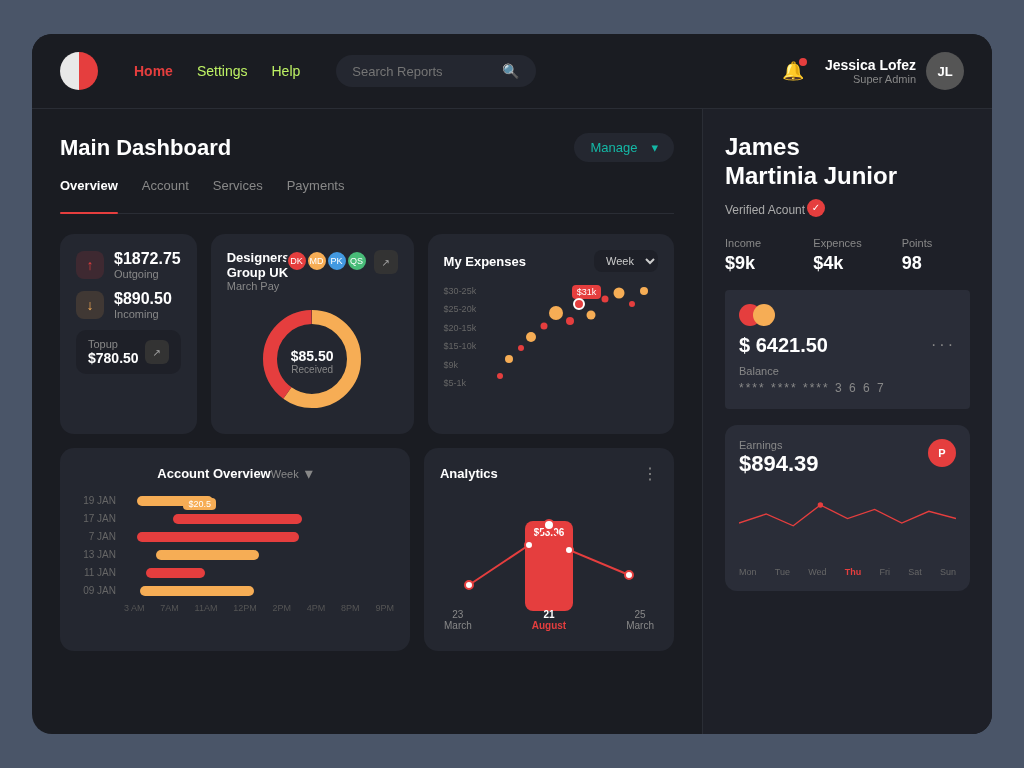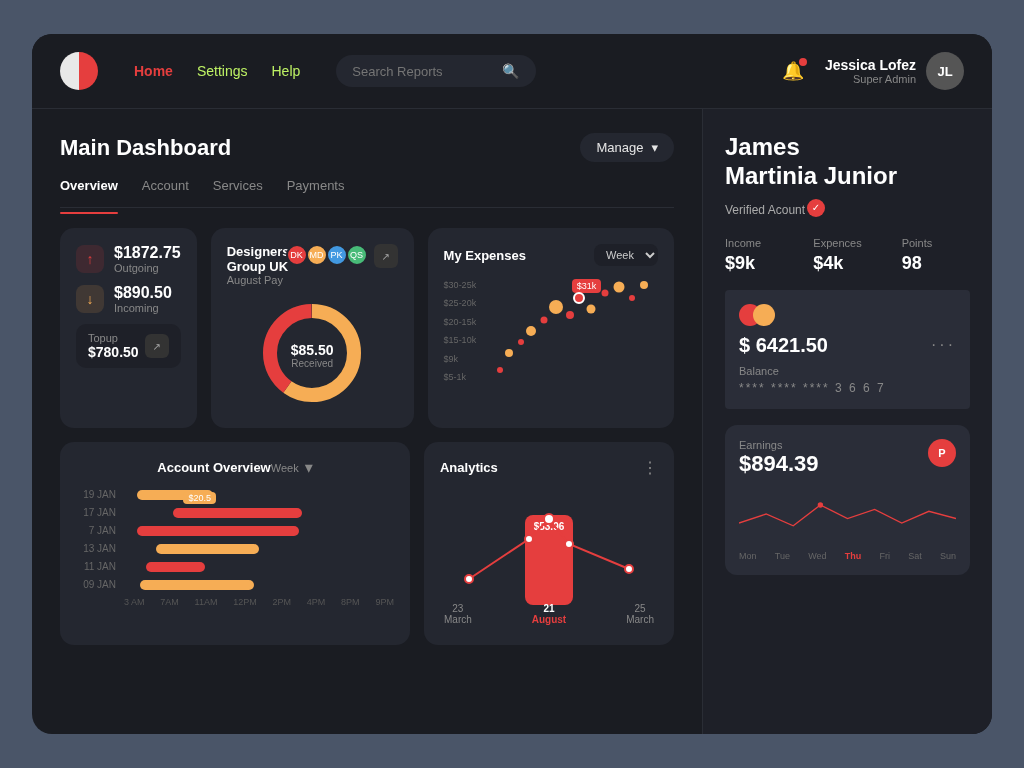--- a/index.html
+++ b/index.html
@@ -134,36 +134,36 @@
     .dashboard-header {
       display: flex;
       align-items: center;
       justify-content: space-between;
       margin-bottom: 16px;
     }
     .dashboard-title { font-size: 22px; font-weight: 700; color: #fff; }
     .manage-btn {
       display: flex;
       align-items: center;
-      gap: 8px;
+      gap: 14px;
       background: #242730;
       border-radius: 20px;
       padding: 7px 16px;
       cursor: pointer;
       font-size: 13px;
-      color: #e5e5e5;
+      color: #14b8a6;
     }
 
     
     .tabs {
       display: flex;
       gap: 24px;
       margin-bottom: 20px;
       border-bottom: 1px solid #2a2d35;
-      padding-bottom: 6px;
+      padding-bottom: 12px;
     }
     .tab {
       font-size: 13px;
       color: #888;
       cursor: pointer;
       position: relative;
       padding-bottom: 8px;
     }
     .tab.active {
       color: #fff;
@@ -402,21 +402,21 @@
       align-items: center;
       justify-content: center;
       color: #fff;
       font-size: 11px;
       font-weight: 700;
     }
 
     .sparkline-days {
       display: flex;
       justify-content: space-between;
-      margin-top: 8px;
+      margin-top: 24px;
       align-items: center;
     }
     .sparkline-day {
       font-size: 9px;
       color: #666;
     }
     .sparkline-day.active { color: #e53e3e; font-weight: 600; }
     .dot {
       position: absolute;
       border-radius: 50%;
@@ -501,21 +501,21 @@
               <div class="topup-value">$780.50</div>
             </div>
             <div class="ext-link">↗</div>
           </div>
         </div>
 
         <div class="card donut-card">
           <div class="donut-card-header">
             <div>
               <div class="group-title">Designers Group UK</div>
-              <div class="group-sub">August Pay</div>
+              <div class="group-sub">March Pay</div>
             </div>
             <div style="display:flex;gap:2px;">
               <div class="mini-avatar" style="background:#e53e3e;">DK</div>
               <div class="mini-avatar" style="background:#f6ad55;">MD</div>
               <div class="mini-avatar" style="background:#4299e1;">PK</div>
               <div class="mini-avatar" style="background:#48bb78;">QS</div>
               <div class="ext-link" style="margin-left:4px;">↗</div>
             </div>
           </div>
           <div style="display:flex;justify-content:center;align-items:center;margin-top:4px;">

